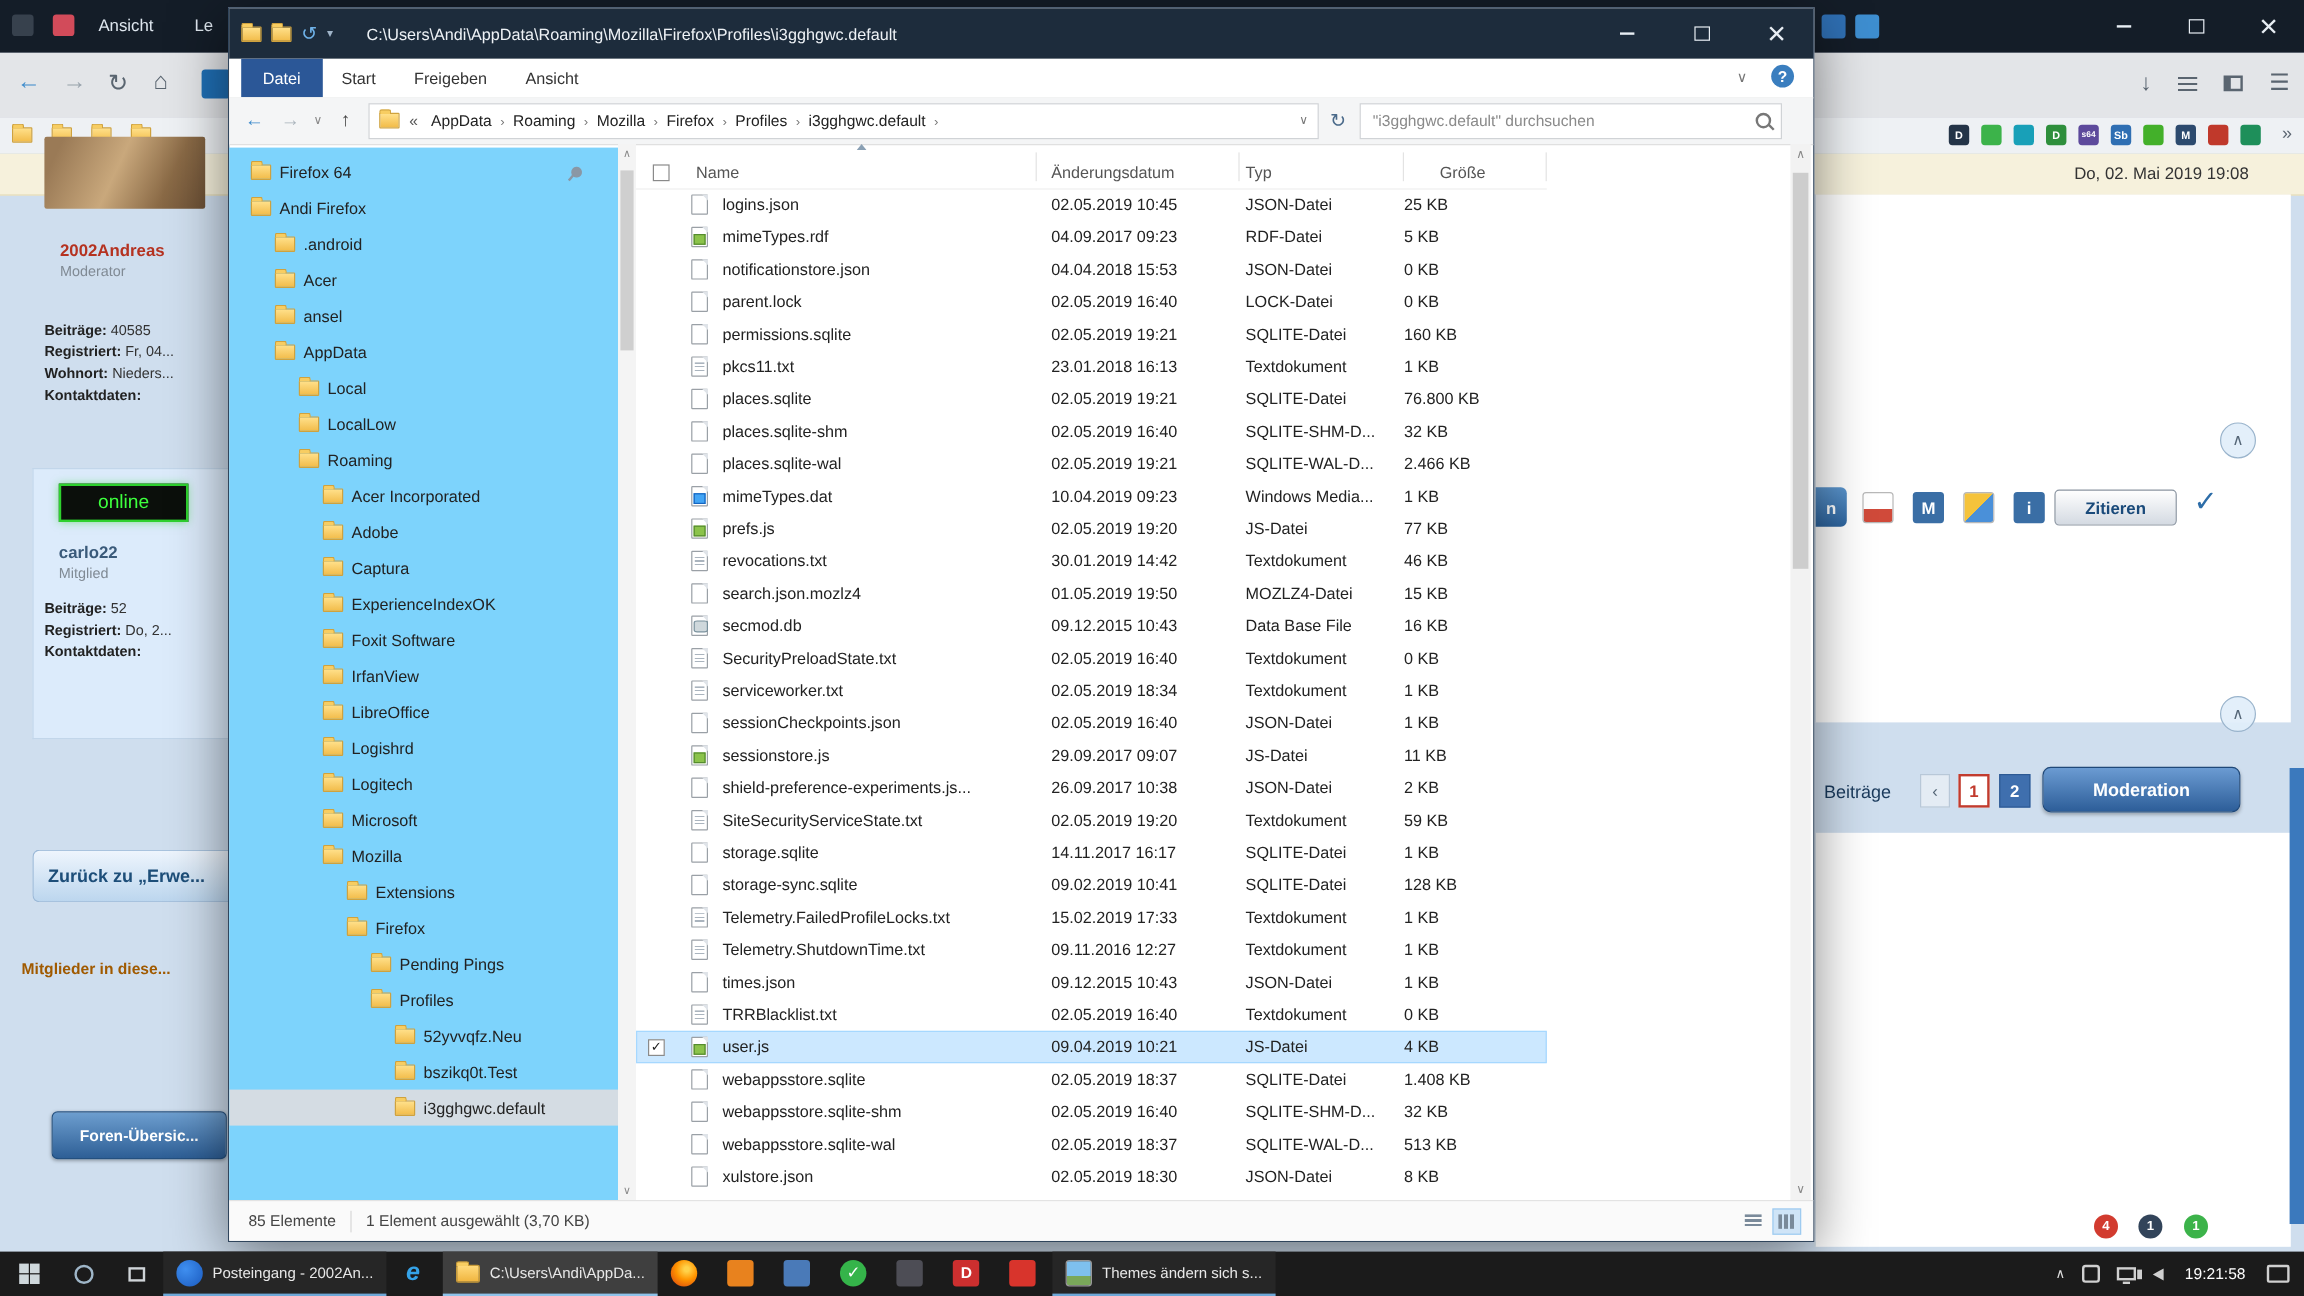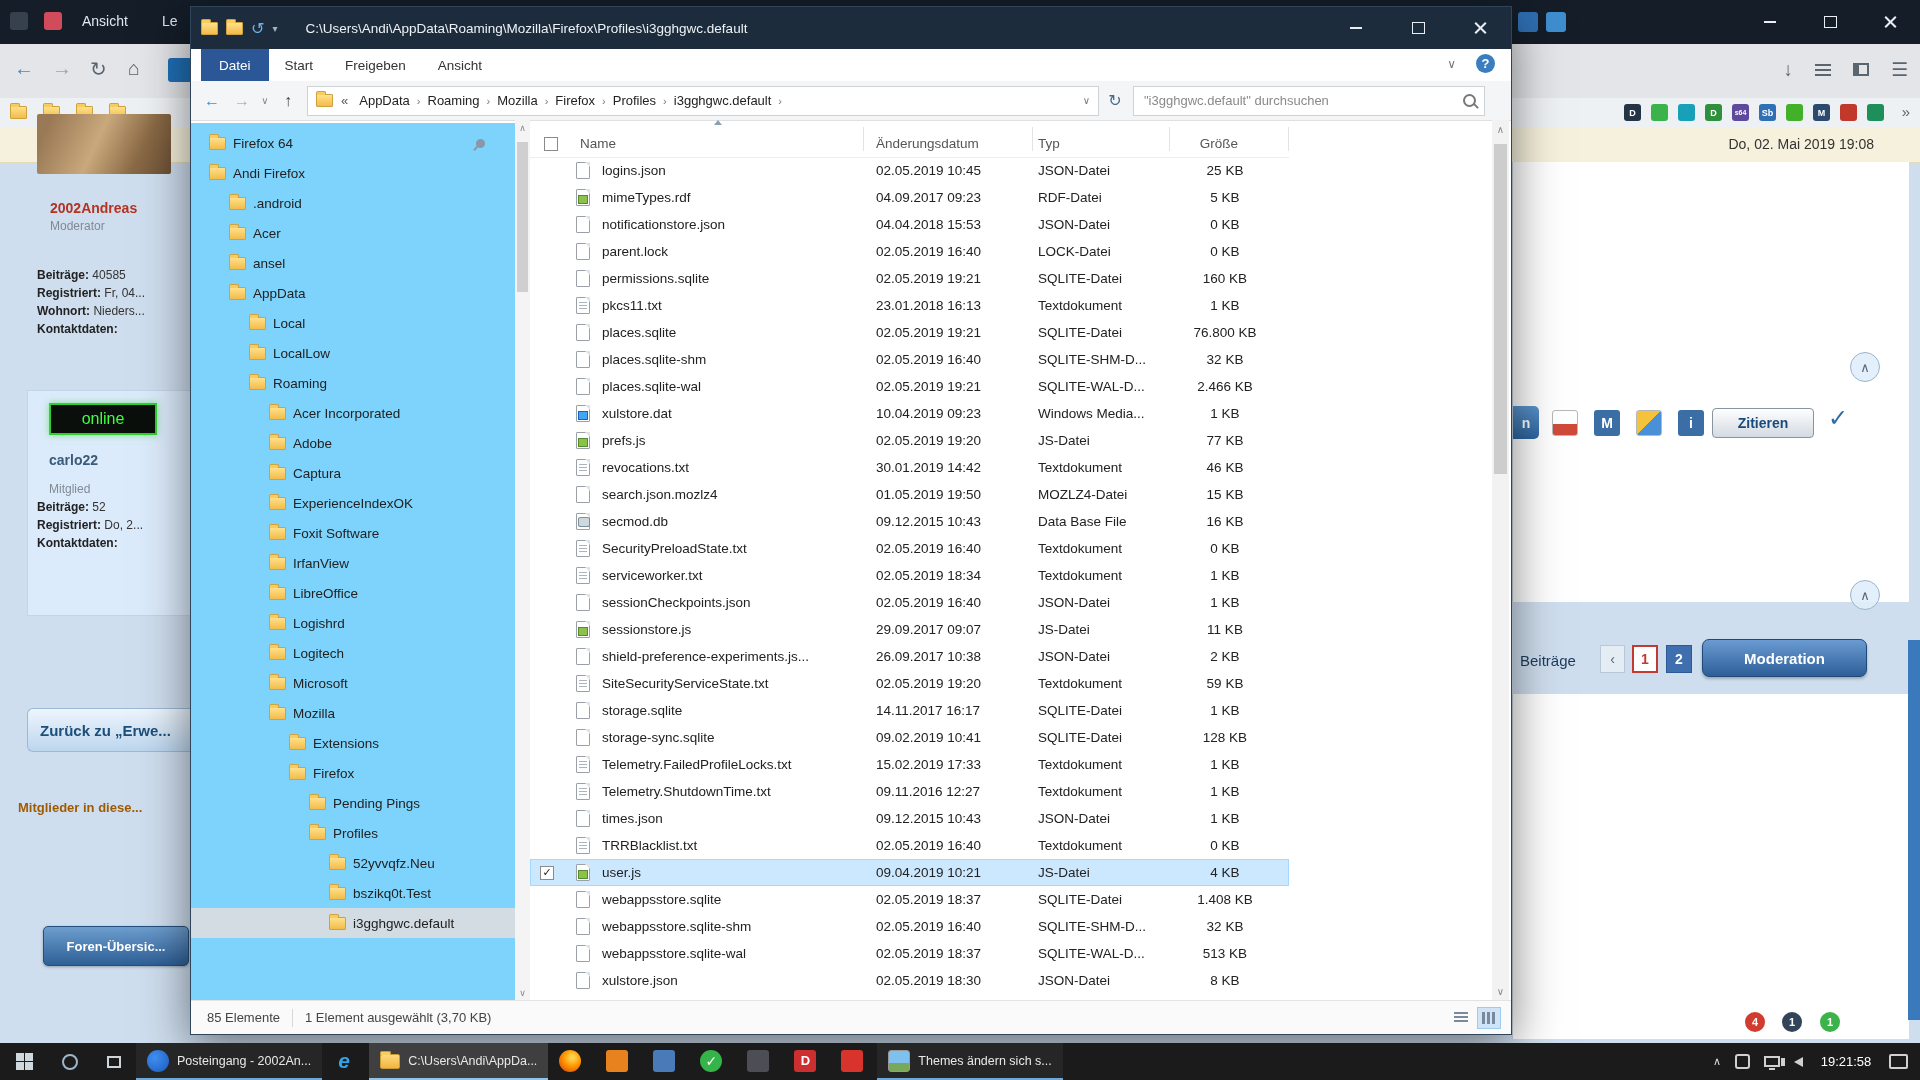--- a/index.html
+++ b/index.html
@@ -60,21 +60,21 @@
   .u-role{position:absolute;font-size:12px;color:#808a94}
   .u1-role{left:50px;top:91px}
   .stats{position:absolute;left:37px}
   .stats1{top:140px}.stats2{top:372px}
   .stat{font-size:12px;color:#333;height:18px;white-space:nowrap}
   .stat b{color:#222}
   .panel2{position:absolute;left:27px;top:262px;width:163px;height:226px;background:#dcebfb;border:1px solid #c2d6ea;border-right:none;box-sizing:border-box}
   .online{position:absolute;left:49px;top:275px;width:108px;height:32px;background:#0b0f0b;border:2px solid #2ed12e;color:#3dff3d;
           font-size:16px;display:flex;align-items:center;justify-content:center;box-shadow:0 0 7px rgba(46,209,46,.5);box-sizing:border-box}
   .u2-name{left:49px;top:324px;color:#3a5a7a}
-  .u2-role{left:49px;top:354px}
+  .u2-role{left:49px;top:343px}
   .back-bar{position:absolute;left:27px;top:580px;width:163px;height:44px;background:linear-gradient(#eef5fd,#bcd6ee);
             border:1px solid #9bb9d8;border-right:none;border-radius:6px 0 0 6px;color:#1d4e79;font-weight:bold;font-size:15px;
             display:flex;align-items:center;padding-left:12px;box-sizing:border-box;white-space:nowrap;overflow:hidden}
   .members{position:absolute;left:18px;top:672px;color:#a05a00;font-size:13px;font-weight:bold;white-space:nowrap}
   .overview-btn{position:absolute;left:43px;top:798px;width:146px;height:40px;background:linear-gradient(#6d9ecf,#2e5f96);
                 border:1px solid #24507f;border-radius:5px;color:#fff;font-weight:bold;font-size:13px;display:flex;align-items:center;
                 justify-content:center;box-shadow:0 1px 3px rgba(0,0,0,.3);box-sizing:border-box;white-space:nowrap}
   .frag-n{position:absolute;left:1513px;top:278px;width:26px;height:33px;background:linear-gradient(#5a94cc,#2d649e);
           border-radius:0 5px 5px 0;color:#fff;font-weight:bold;display:flex;align-items:center;justify-content:center;font-size:14px}
   .pi{position:absolute;top:282px;width:26px;height:26px;border-radius:3px;display:flex;align-items:center;justify-content:center;
@@ -168,21 +168,21 @@
   .frow[data-selected="true"] .fcheck::after{content:"✓"}
   .ficon{position:relative;width:14px;height:17px;background:#fff;border:1px solid #9aa0a6;border-radius:1px;box-sizing:border-box;justify-self:start;margin-left:4px}
   .ficon::before{content:'';position:absolute;top:-1px;right:-1px;width:0;height:0;border-style:solid;border-width:0 5px 5px 0;border-color:transparent #dfe3e8 transparent transparent}
   .ficon[data-icon="text"]::after{content:'';position:absolute;left:2px;right:2px;top:4px;height:8px;background:repeating-linear-gradient(#aab4be 0 1px,transparent 1px 3px)}
   .ficon[data-icon="script"]::after{content:'';position:absolute;left:1px;bottom:1px;width:8px;height:7px;background:#8bc34a;border:1px solid #558b2f}
   .ficon[data-icon="media"]::after{content:'';position:absolute;left:1px;bottom:1px;width:8px;height:7px;background:#42a5f5;border:1px solid #1565c0}
   .ficon[data-icon="db"]::after{content:'';position:absolute;left:1px;bottom:2px;width:10px;height:8px;background:#cfd8dc;border:1px solid #78909c;border-radius:3px/2px}
   .fname{padding-left:6px;white-space:nowrap;overflow:hidden}
   .fdate{padding-left:12px}
   .ftype{padding-left:5px;white-space:nowrap;overflow:hidden}
-  .fsize{text-align:center;padding-right:9px}
+  .fsize{text-align:left;padding-right:9px}
   .list-scroll{position:absolute;right:2px;top:113px;width:17px;bottom:33px;background:#f2f2f2;color:#888;font-size:10px;text-align:center}
   .ls-up{position:absolute;top:4px;left:0;right:0}
   .ls-down{position:absolute;bottom:4px;left:0;right:0}
   .ls-thumb{position:absolute;left:2px;right:2px;top:24px;height:330px;background:#cdcdcd}
 
   .ex-status{position:absolute;left:0;bottom:0;right:0;height:33px;background:#fafafa;border-top:1px solid #e3e3e3;display:flex;align-items:center;font-size:13px;color:#444}
   .st-total{margin-left:16px}
   .st-sep{width:1px;height:18px;background:#d8d8d8;margin:0 12px}
   .view-toggles{margin-left:auto;margin-right:10px;display:flex;gap:4px}
   .vt{width:24px;height:22px;border:1px solid transparent;display:flex;align-items:center;justify-content:center;box-sizing:border-box}
@@ -636,21 +636,21 @@
             <span class="cbox fcheck"></span>
             <span class="ficon" data-icon="file"></span>
             <span class="fname">places.sqlite-wal</span>
             <span class="fdate">02.05.2019 19:21</span>
             <span class="ftype">SQLITE-WAL-D...</span>
             <span class="fsize">2.466 KB</span>
           </div>
           <div class="frow">
             <span class="cbox fcheck"></span>
             <span class="ficon" data-icon="media"></span>
-            <span class="fname">xulstore.dat</span>
+            <span class="fname">mimeTypes.dat</span>
             <span class="fdate">10.04.2019 09:23</span>
             <span class="ftype">Windows Media...</span>
             <span class="fsize">1 KB</span>
           </div>
           <div class="frow">
             <span class="cbox fcheck"></span>
             <span class="ficon" data-icon="script"></span>
             <span class="fname">prefs.js</span>
             <span class="fdate">02.05.2019 19:20</span>
             <span class="ftype">JS-Datei</span>

